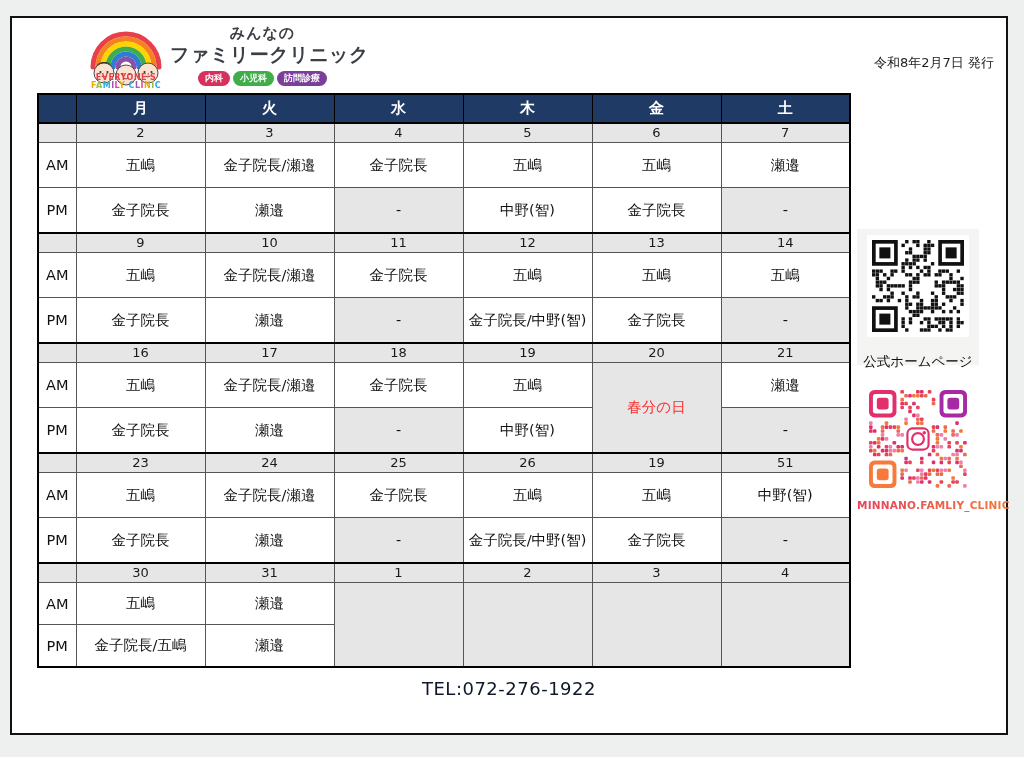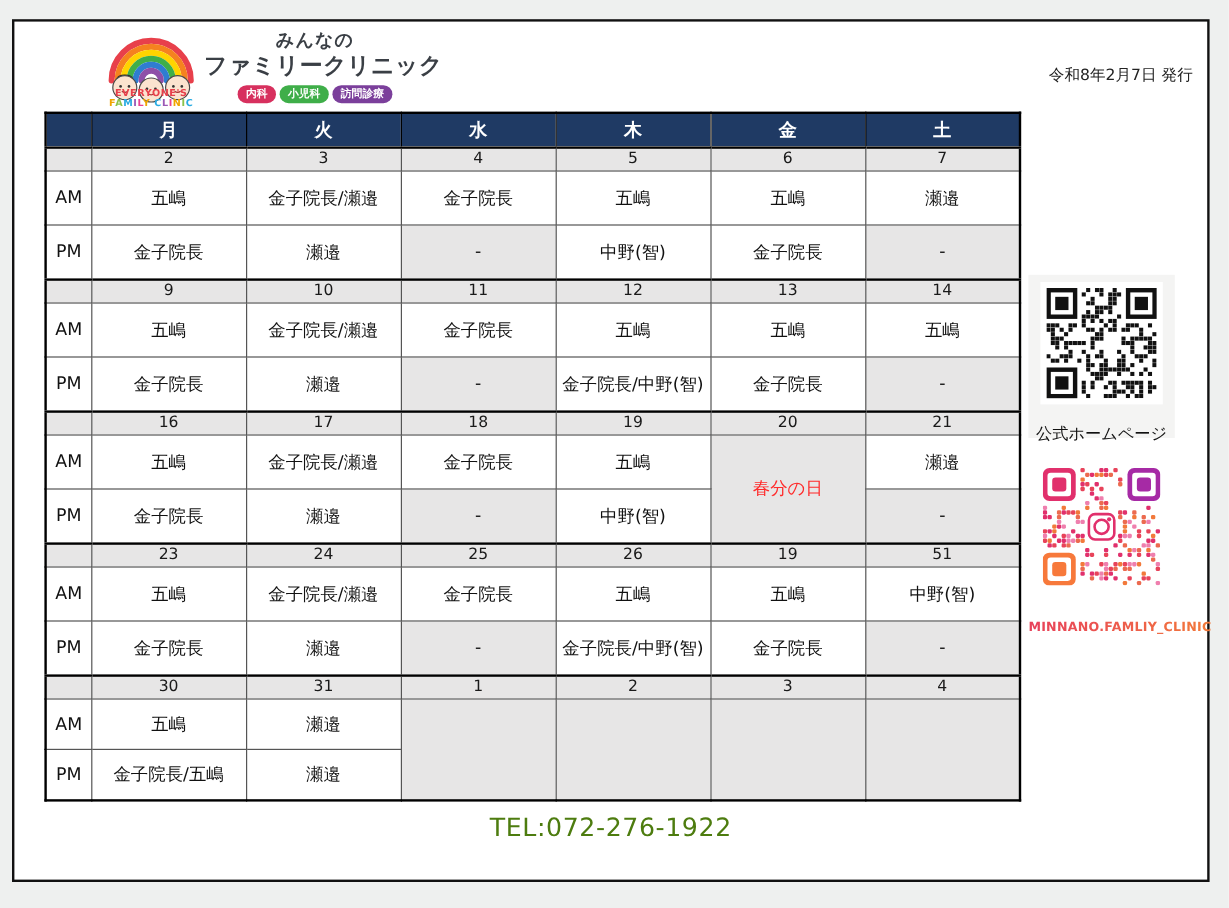--- a/index.html
+++ b/index.html
@@ -39,29 +39,29 @@
   .sched tr.daterow td{background:#e7e6e6;font-size:13px;color:#1a1a1a;height:18px;
     border-top:2px solid #000;line-height:18px;}
   .sched tr.amrow td,.sched tr.pmrow td{height:44px;font-size:14.5px;color:#111;}
   .sched tr.short td{height:41px;}
   .sched td.plab{font-size:14px;background:#fff;}
   .sched td.dash{background:#e7e6e6;}
   .sched td.emptyc{background:#e7e6e6;}
   .sched td.holiday{background:#e7e6e6;font-size:14.5px;margin-left:46px;}
   
   .tel{position:absolute;left:0;top:660px;width:100%;text-align:center;
-    font-size:21px;color:#4d7c0f;letter-spacing:.5px;}
+    font-size:18px;color:#0f172a;letter-spacing:.5px;}
   
   .qr-card{position:absolute;left:845px;top:211px;width:122px;height:136px;
     background:#f4f4f3;text-align:center;}
   .qr-card .qrbox{display:inline-block;background:#fff;padding:5px;margin-top:6px;line-height:0;}
   .qr-card .qrlabel{font-size:13.5px;color:#111;margin-top:16px;white-space:nowrap;}
   .insta{position:absolute;left:845px;top:372px;width:122px;text-align:center;}
   .insta .qrbox{display:inline-block;background:#fff;line-height:0;}
-  .insta .ilabel{font-size:10.5px;font-weight:bold;margin-top:25px;letter-spacing:.2px;white-space:nowrap;}
+  .insta .ilabel{font-size:10.5px;font-weight:bold;margin-top:7px;letter-spacing:.2px;white-space:nowrap;}
 </style>
 </head>
 <body>
 
 <div class="page">
 
   <div>
     <svg class="logo-mark" width="76" height="64" viewBox="0 0 76 64">
       <g fill="none" stroke-linecap="round">
         <path d="M 5 44 A 33 33 0 0 1 71 44" stroke="#e8404b" stroke-width="5"></path>

